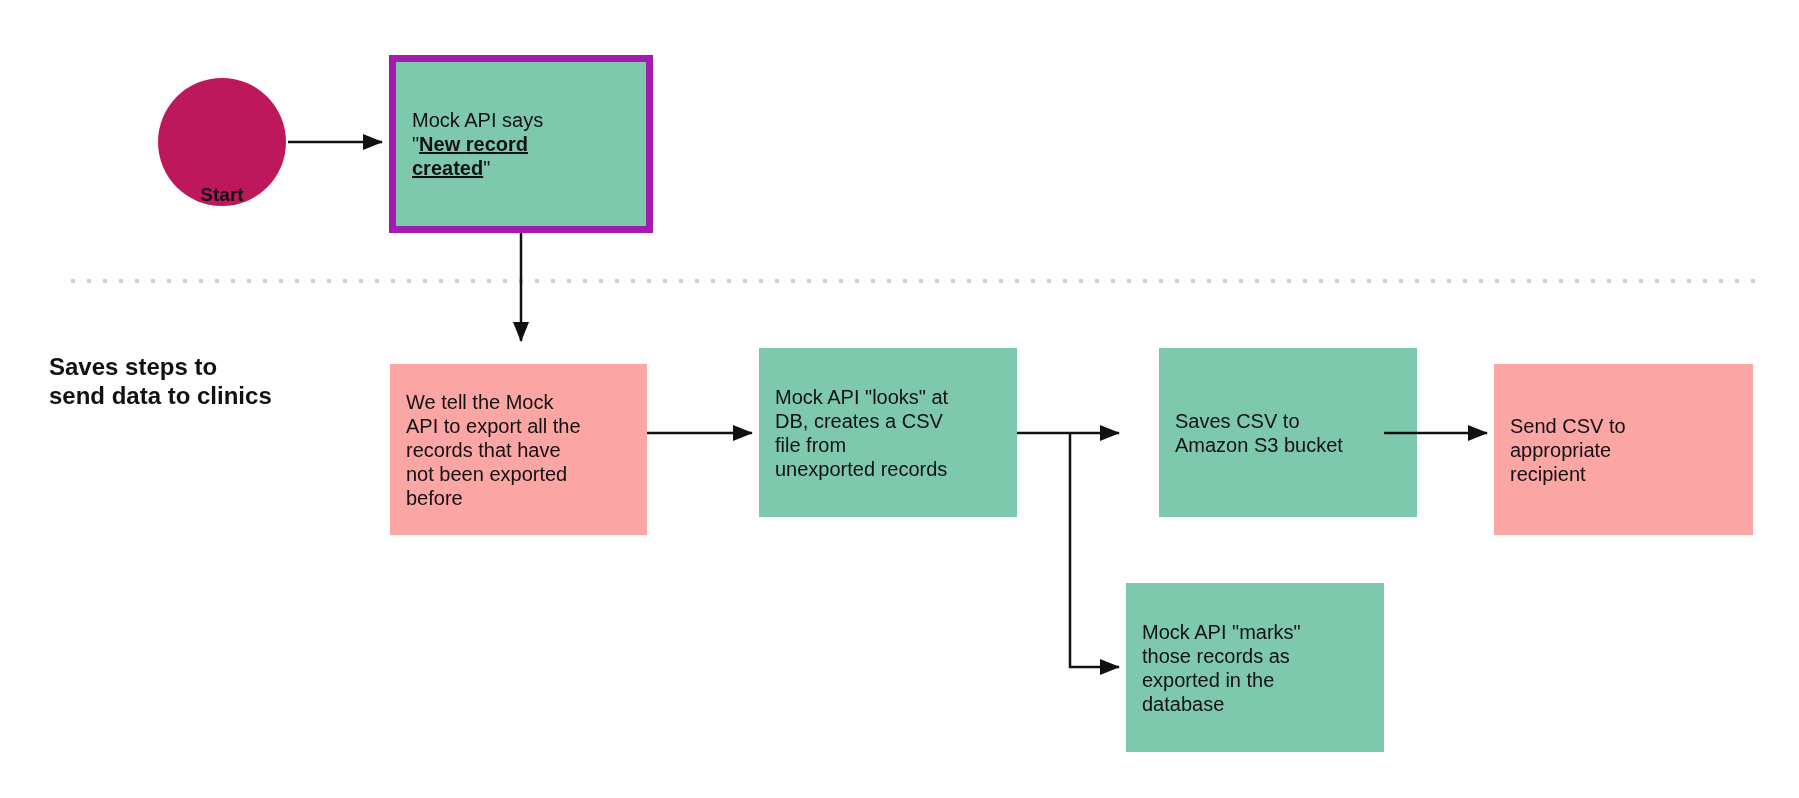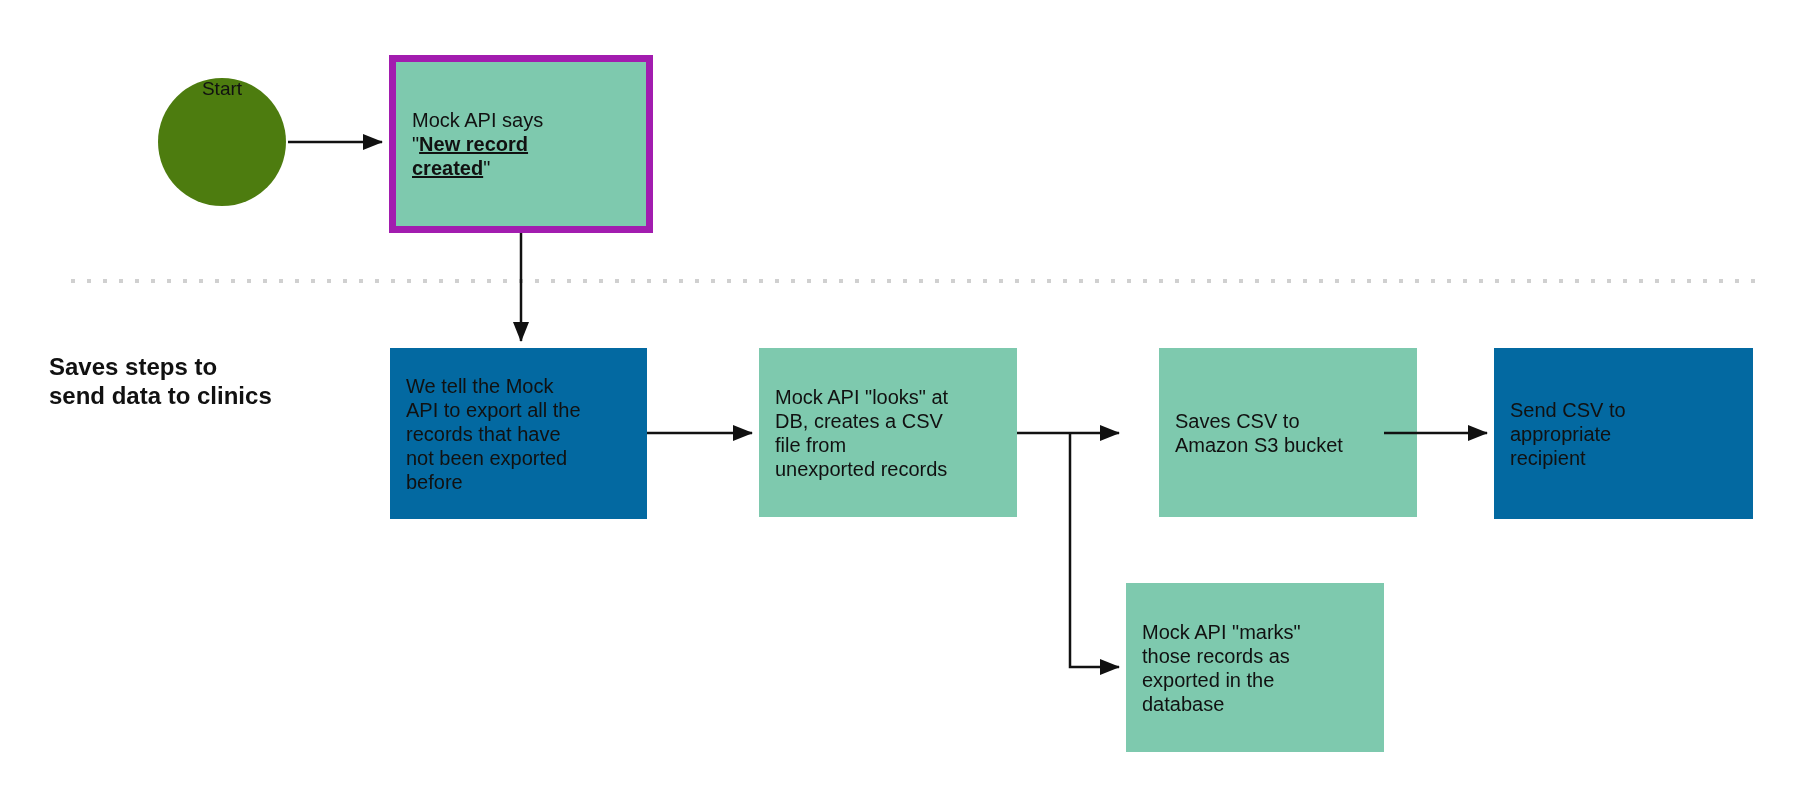--- a/index.html
+++ b/index.html
@@ -23,37 +23,37 @@
     pointer-events: none;
     z-index: 3;
   }
 
   
   .start-node {
     position: absolute;
     left: 158px; top: 78px;
     width: 128px; height: 128px;
     border-radius: 50%;
-    background: #4d7c0f;
-    display: flex; align-items: flex-start; justify-content: center;
-    font-weight: normal; font-size: 19px;
+    background: #be185d;
+    display: flex; align-items: flex-end; justify-content: center;
+    font-weight: bold; font-size: 19px;
     z-index: 2;
   }
 
   
   .flow-box {
     position: absolute;
     display: flex; align-items: center;
     padding: 0 16px;
     font-size: 20px; line-height: 24px;
     white-space: pre-line;
     z-index: 2;
   }
   .teal { background: #7EC9AE; }
-  .gray { background: #0369a1; }
+  .gray { background: #fca5a5; margin-top: 16px; }
 
   .trigger-box {
     left: 389px; top: 55px;
     width: 264px; height: 178px;
     border: 7px solid #a21caf;
   }
   .trigger-box .rich { white-space: pre-line; }
   .trigger-box .rich b { font-weight: bold; text-decoration: underline; }
 
   .box-export   { left: 390px;  top: 348px; width: 257px; height: 171px; }

